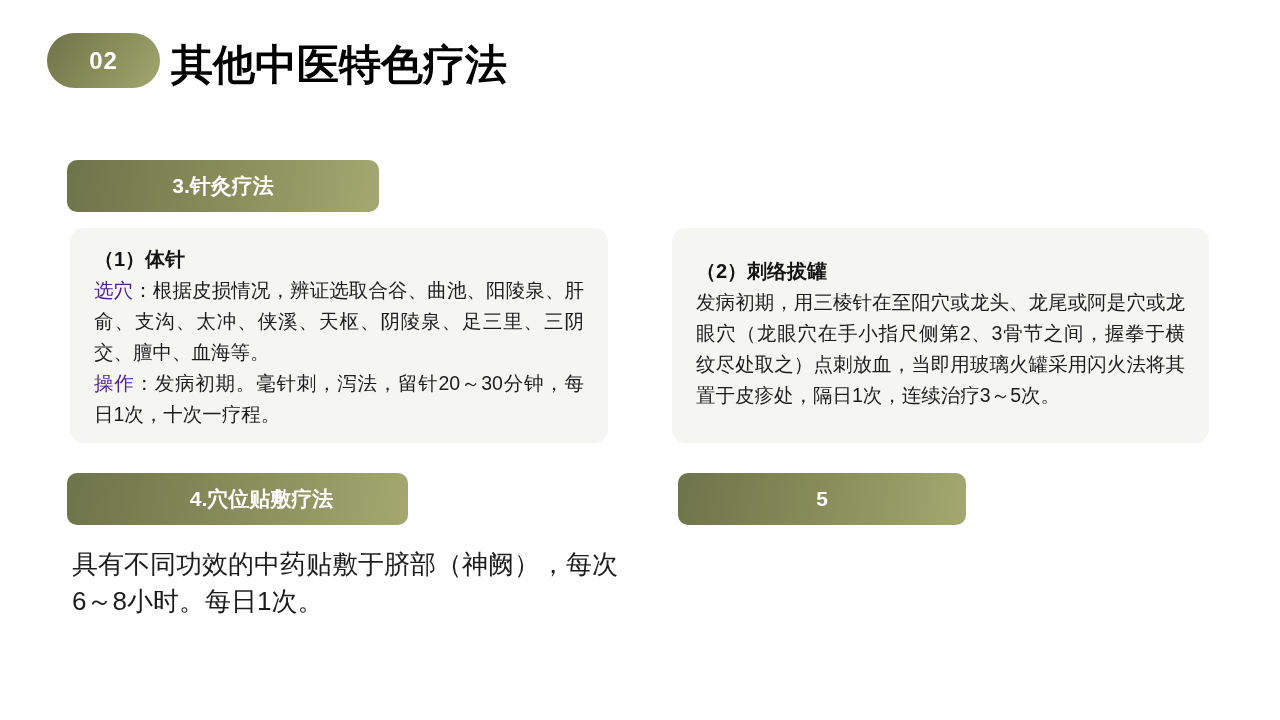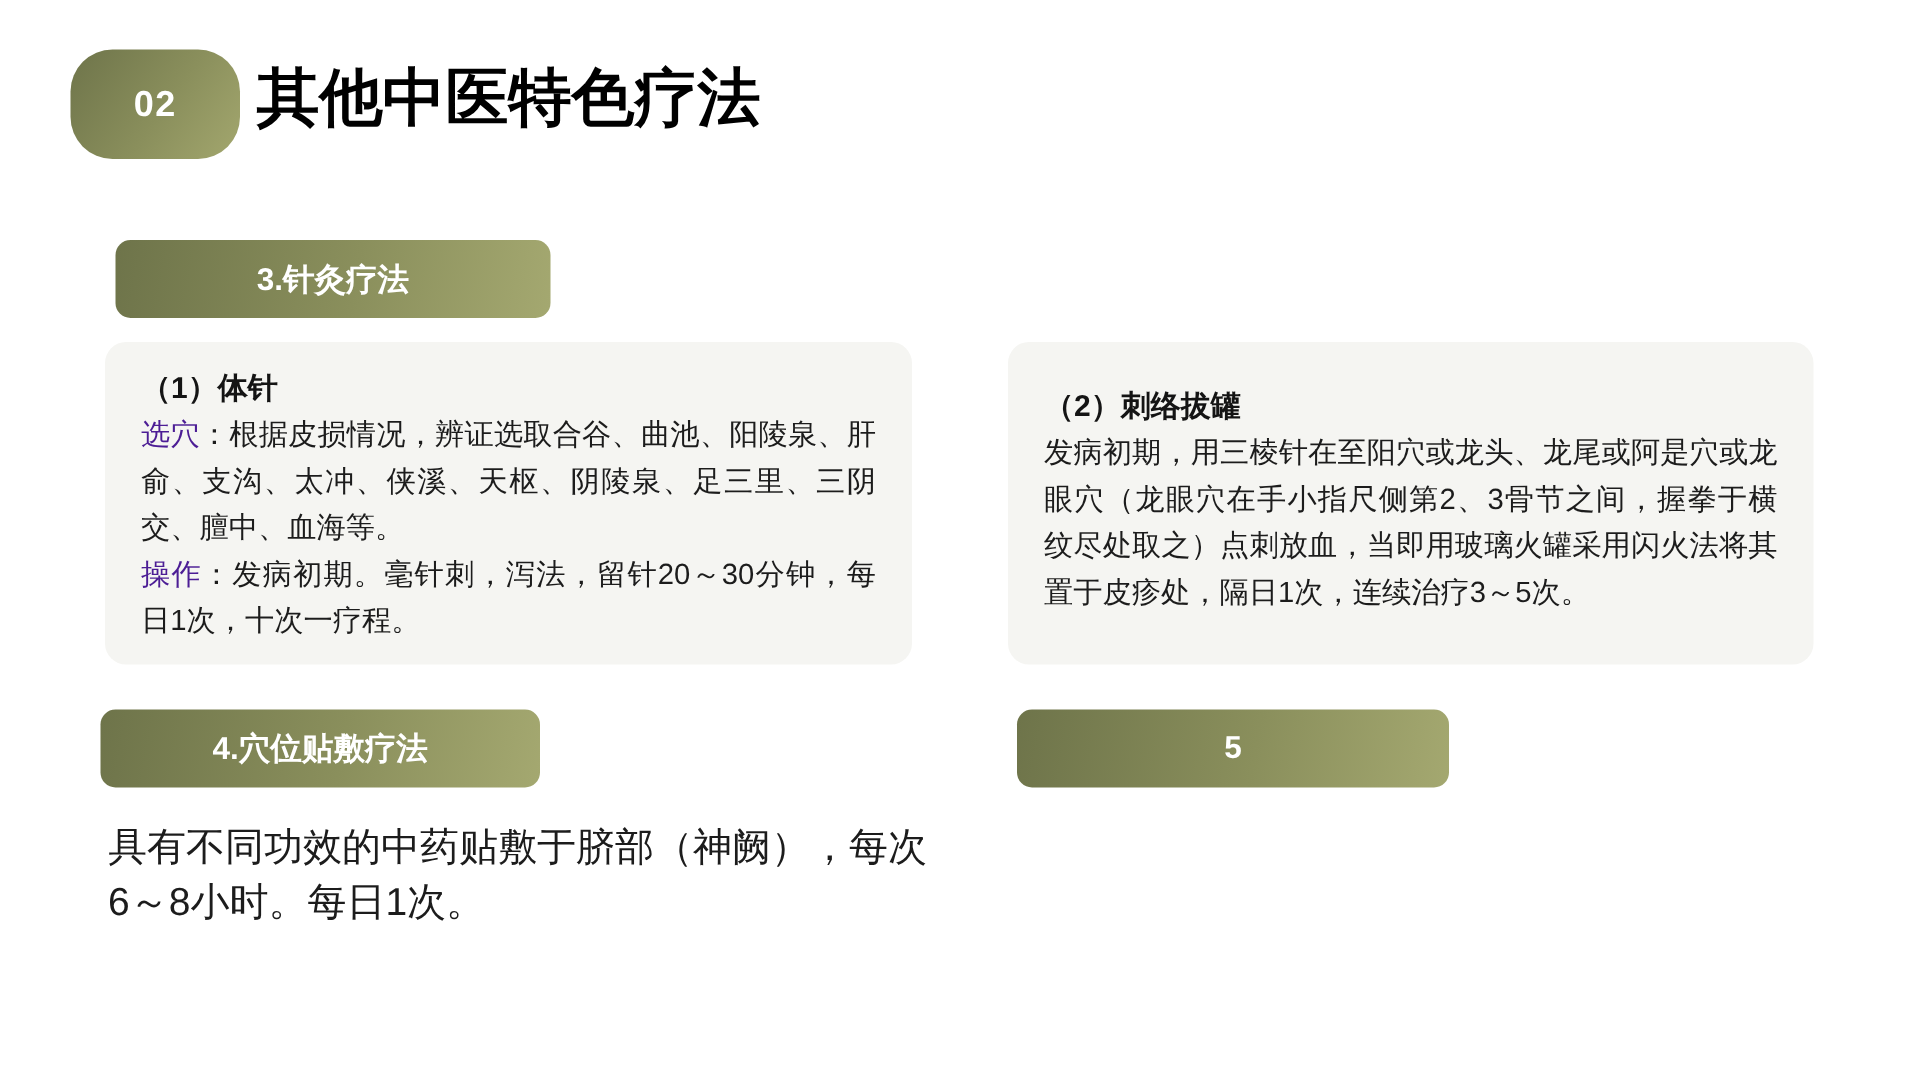--- a/index.html
+++ b/index.html
@@ -11,21 +11,21 @@
     position: relative;
     width: 1280px;
     height: 720px;
     background: #ffffff;
     overflow: hidden;
   }
   
   .badge-pill {
     position: absolute;
     left: 47px; top: 33px;
-    width: 113px; height: 73px;
+    width: 113px; height: 55px;
     border-radius: 28px;
     background: linear-gradient(125deg, #6e744a 0%, #8a8f5c 55%, #a3a76e 100%);
     color: #ffffff;
     font-weight: bold;
     font-size: 24px;
     display: flex; align-items: center; justify-content: center;
     letter-spacing: 1px;
   }
   .slide-title {
     position: absolute;
@@ -40,22 +40,22 @@
     position: absolute;
     height: 52px;
     border-radius: 10px;
     background: linear-gradient(100deg, #6e744a 0%, #8a8f5c 55%, #a4a870 100%);
     color: #ffffff;
     font-weight: bold;
     font-size: 21px;
     display: flex; align-items: center; justify-content: center;
     white-space: nowrap;
   }
-  .banner-3 { left: 77px;  top: 160px; width: 290px; }
-  .banner-4 { left: 67px;  top: 473px; width: 293px; }
+  .banner-3 { left: 67px;  top: 160px; width: 312px; }
+  .banner-4 { left: 67px;  top: 473px; width: 293px; padding-left: 48px; }
   .banner-5 { left: 678px; top: 473px; width: 288px; }
   
   .card {
     position: absolute;
     top: 228px;
     height: 215px;
     background: #f5f5f2;
     border-radius: 14px;
     box-sizing: border-box;
     padding: 15px 24px 0 24px;

